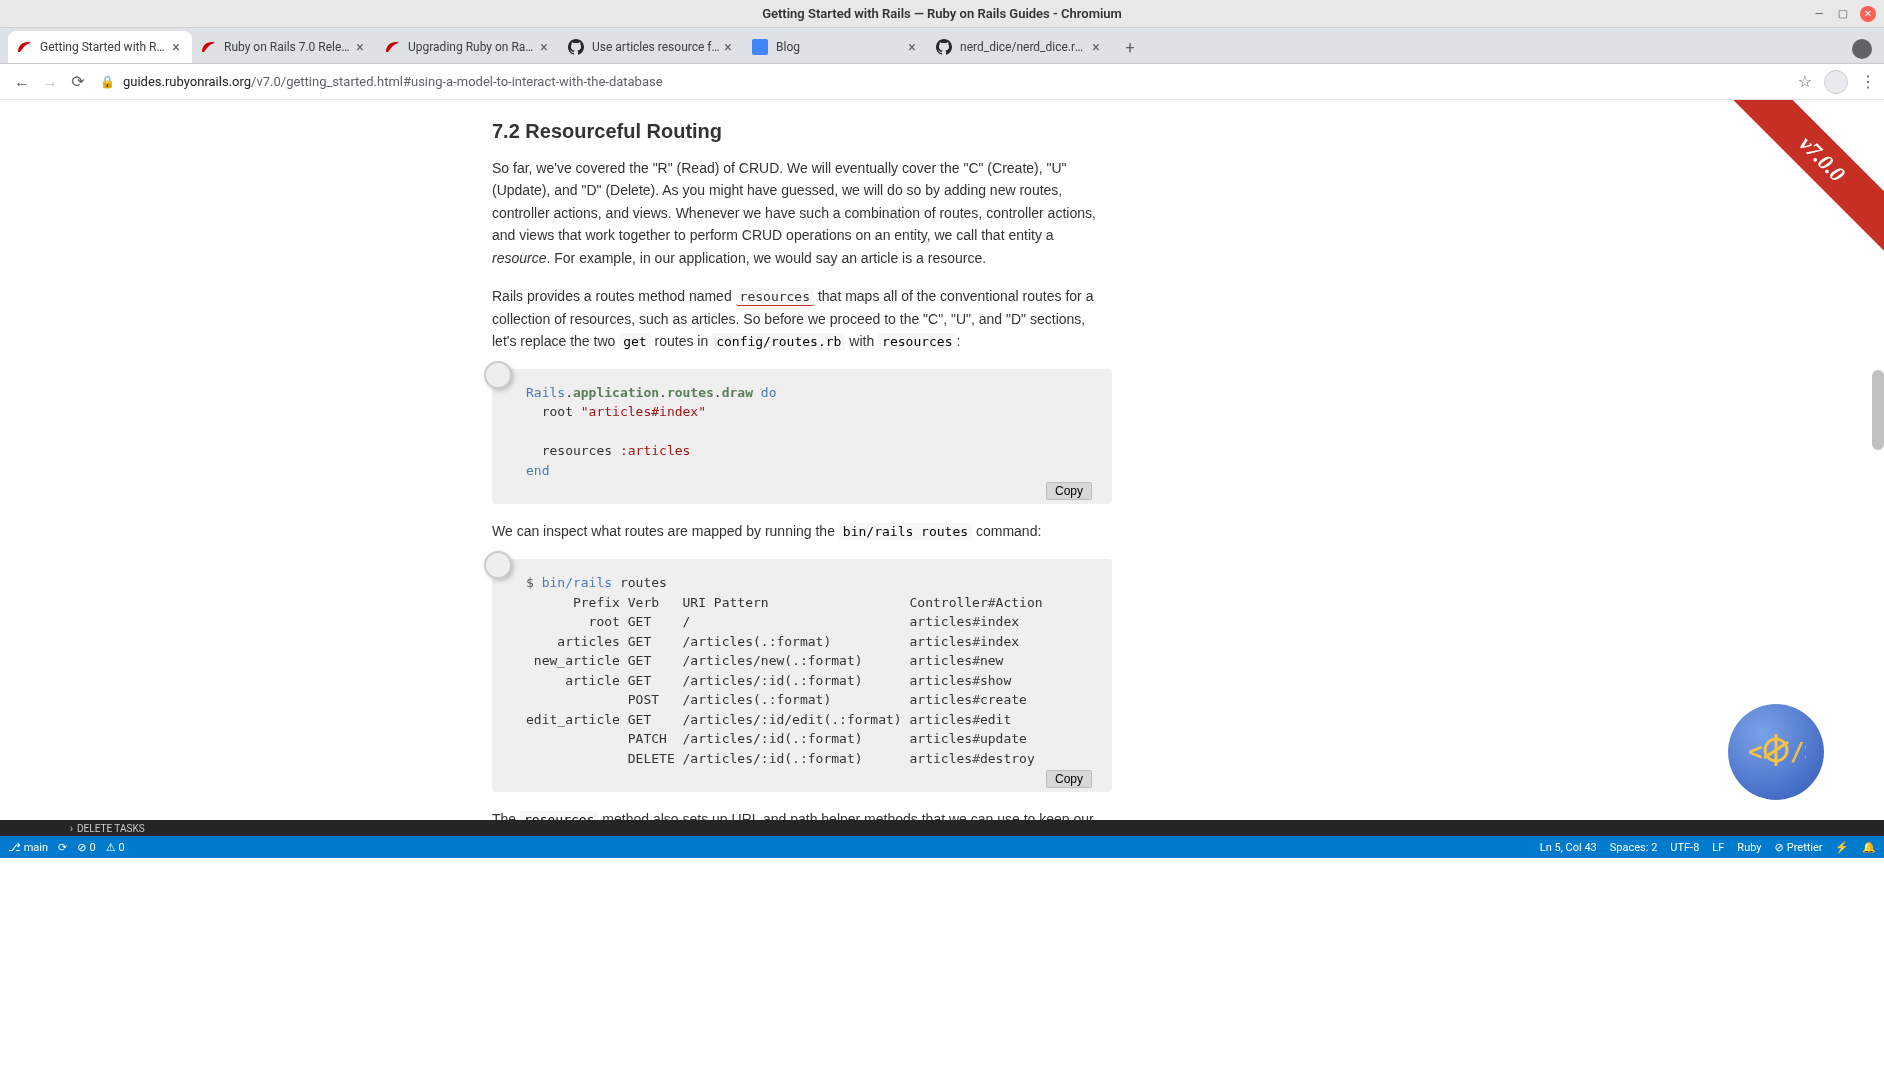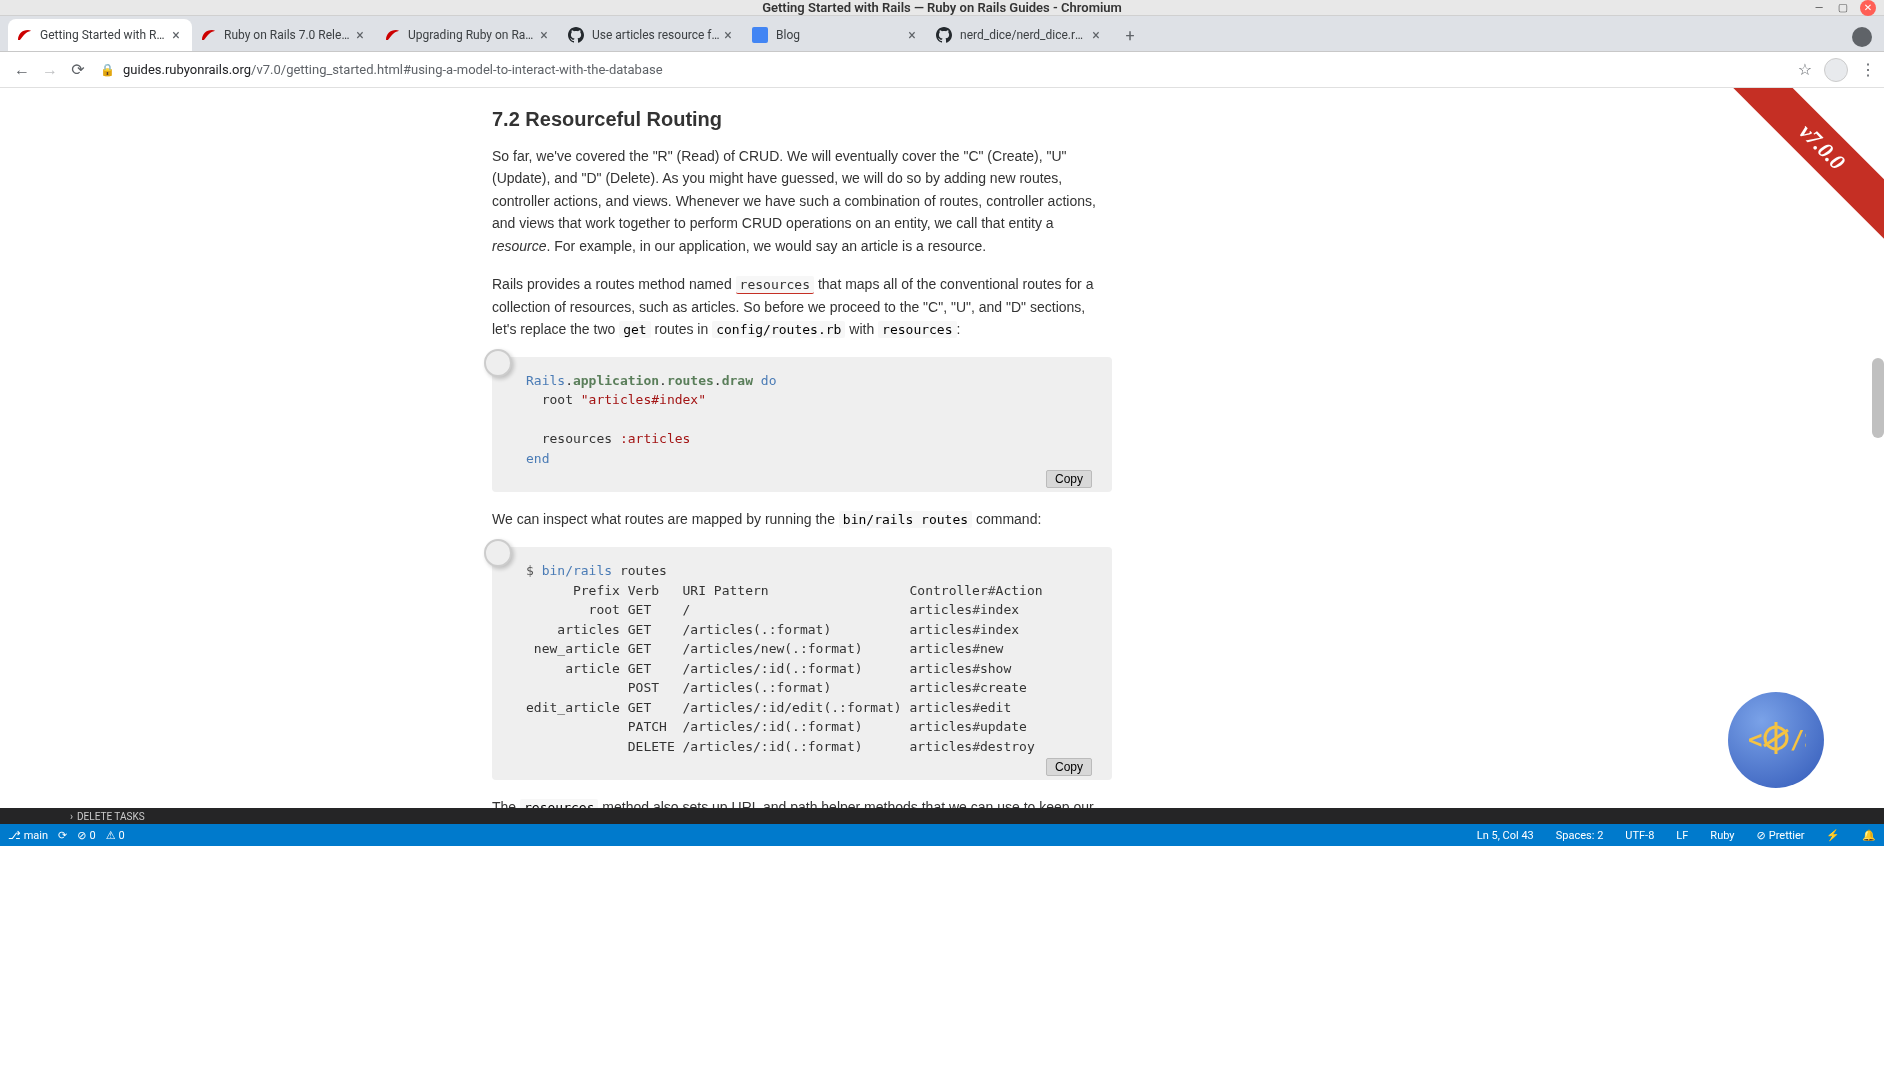--- a/index.html
+++ b/index.html
@@ -1,17 +1,17 @@
 <!DOCTYPE html>
 <html><head>
 <meta charset="utf-8">
 <style>
 *{margin:0;padding:0;box-sizing:border-box}
 body{font-family:-apple-system,BlinkMacSystemFont,"Segoe UI",Roboto,sans-serif;width:1884px;overflow:hidden;background:#fff}
-.titlebar{height:16px;background:#e8e8e8;display:flex;align-items:center;position:relative;border-bottom:1px solid #d0d0d0}
+.titlebar{height:28px;background:#e8e8e8;display:flex;align-items:center;position:relative;border-bottom:1px solid #d0d0d0}
 .titlebar-title{position:absolute;left:50%;transform:translateX(-50%);font-size:13px;font-weight:600;color:#333}
 .titlebar-controls{position:absolute;right:8px;display:flex;gap:10px;align-items:center}
 .tb-btn{width:14px;height:14px;display:flex;align-items:center;justify-content:center;font-size:11px;color:#555;cursor:pointer}
 .tb-close{width:16px;height:16px;border-radius:50%;background:#ff5f56;color:#fff;font-size:10px;display:flex;align-items:center;justify-content:center}
 .tabstrip{height:36px;background:#dee1e6;display:flex;align-items:flex-end;padding-left:8px;border-bottom:1px solid #c8c8c8}
 .tab{height:32px;width:184px;background:#dee1e6;display:flex;align-items:center;padding:0 8px;font-size:12px;color:#3c4043;position:relative;border-radius:8px 8px 0 0;cursor:pointer}
 .tab.active{background:#fff}
 .tab-favicon{width:16px;height:16px;margin-right:8px;flex-shrink:0}
 .tab-title{white-space:nowrap;overflow:hidden;text-overflow:ellipsis;flex:1}
 .tab-close{width:16px;height:16px;font-size:14px;color:#5f6368;display:flex;align-items:center;justify-content:center;flex-shrink:0}
@@ -49,21 +49,21 @@
 .c-prompt{color:#555}
 .c-cmd{color:#4a7bb5}
 .c-hash{color:#555}
 .c-action{font-weight:400}
 pre{white-space:pre;overflow-x:auto}
 .scroll-ind{position:absolute;right:0;top:270px;width:12px;height:80px;background:#c0c0c0;border-radius:6px}
 .logo-badge{position:absolute;right:60px;bottom:20px;width:96px;height:96px;border-radius:50%;background:radial-gradient(circle at 35% 30%,#7aa2e8,#3259b8);display:flex;align-items:center;justify-content:center;color:#f5c342;font-family:monospace;font-size:14px;font-weight:700}
 .logo-badge svg{width:60px;height:60px}
 .statusbar{height:22px;background:#007acc;display:flex;align-items:center;color:#fff;font-size:11px;padding:0 8px}
 .sb-left{display:flex;gap:10px;align-items:center}
-.sb-right{margin-left:auto;display:flex;gap:22px}
+.sb-right{margin-left:auto;display:flex;gap:13px}
 .sb-item{display:flex;align-items:center;gap:3px}
 .running-bar{height:16px;background:#252526;color:#ccc;font-size:10px;padding:0 10px;display:flex;align-items:center}
 .running-bar .chev{margin:0 4px 0 60px}
 .blog-icon{width:16px;height:16px;background:#4285f4;border-radius:2px}
 </style>
 </head>
 <body>
 
 <div class="titlebar">
   <div class="titlebar-title">Getting Started with Rails — Ruby on Rails Guides - Chromium</div>

